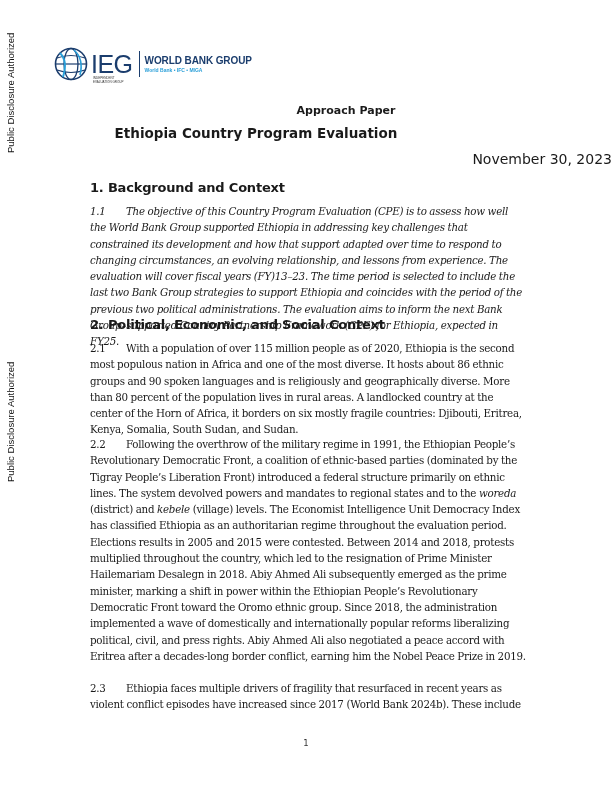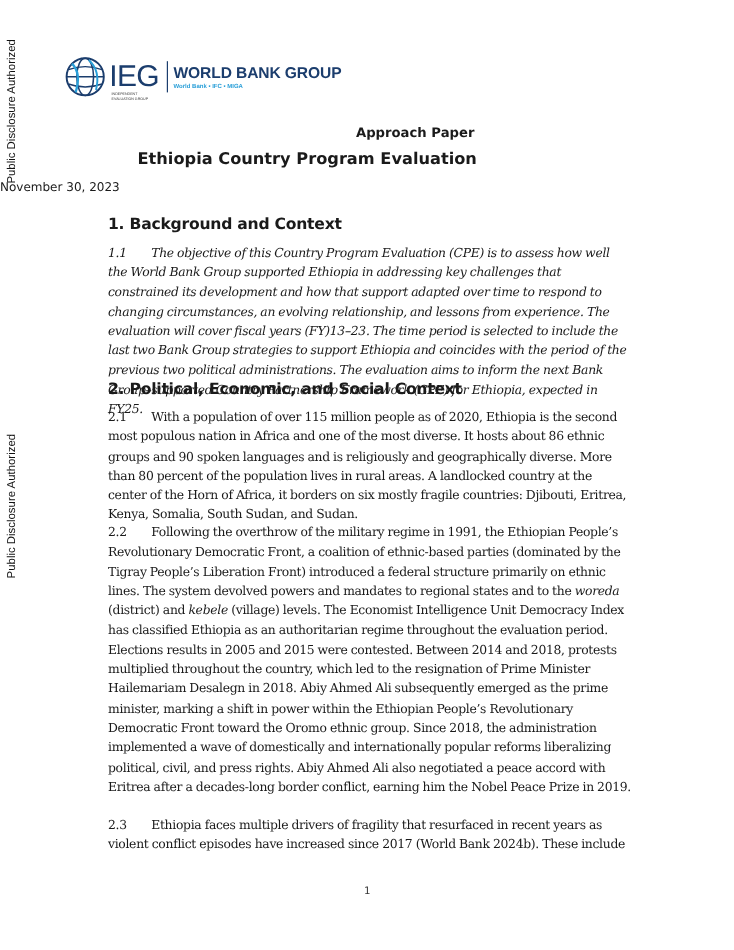--- a/index.html
+++ b/index.html
@@ -11,25 +11,25 @@
     display:flex; align-items:center;
   }
   .side-1 { top:38px; height:115px; }
   .side-2 { top:352px; height:130px; }
   .logo { position:absolute; left:54px; top:35px; height:34px; display:flex; align-items:center;margin-top:12px; }
   .globe { width:34px; height:34px; }
   .ieg { font-family:"Liberation Sans", sans-serif; font-size:25px; font-weight:400; color:#1b3d6d; margin-left:3px; letter-spacing:-0.5px; line-height:24px; position:relative; }
   .ieg-sub { position:absolute; left:2px; top:25px; font-size:3px; color:#333; line-height:3.5px; width:40px; letter-spacing:0; }
   .logo-divider { width:1px; height:26px; background:#1b3d6d; margin:0 5px 0 6px; }
   .wbg { display:flex; flex-direction:column; }
-  .wbg-name { font-family:"Liberation Sans", sans-serif; font-weight:700; font-size:13px; color:#1b3d6d; letter-spacing:-0.1px; }
+  .wbg-name { font-family:"Liberation Sans", sans-serif; font-weight:700; font-size:10px; color:#1b3d6d; letter-spacing:-0.1px; }
   .wbg-sub { font-family:"Liberation Sans", sans-serif; font-weight:700; font-size:5px; color:#2a9fd8; margin-top:1px; }
   .doc-type { position:absolute; top:104px; left:0; width:612px; text-align:center; font-family:"DejaVu Sans", sans-serif; font-weight:700; font-size:11px;margin-left:40px; }
   .doc-title { position:absolute; top:125px; left:0; width:512px; text-align:center; font-family:"DejaVu Sans", sans-serif; font-weight:700; font-size:13.5px; }
-  .doc-date { position:absolute; top:151px; left:0; width:612px; text-align:left; font-family:"DejaVu Sans", sans-serif; font-size:10px; }
+  .doc-date { position:absolute; top:151px; left:0; width:612px; text-align:right; font-family:"DejaVu Sans", sans-serif; font-size:14px; }
   .h1 { position:absolute; left:90px; font-family:"DejaVu Sans", sans-serif; font-weight:700; font-size:13px; letter-spacing:-0.2px; }
   .para { position:absolute; left:90px; width:436px; font-family:"DejaVu Serif", serif; font-size:10.3px; line-height:16.3px; letter-spacing:-0.25px; word-spacing:-0.3px; text-align:left; }
   .pnum { display:inline-block; width:36px; }
   .page-num { position:absolute; top:738px; left:0; width:612px; text-align:center; font-family:"DejaVu Sans", sans-serif; font-size:8.5px; color:#333; }
   em { font-style:italic;margin-top:20px; }
 </style>
 </head>
 <body>
 
 <div class="side-label side-1">Public Disclosure Authorized</div>

